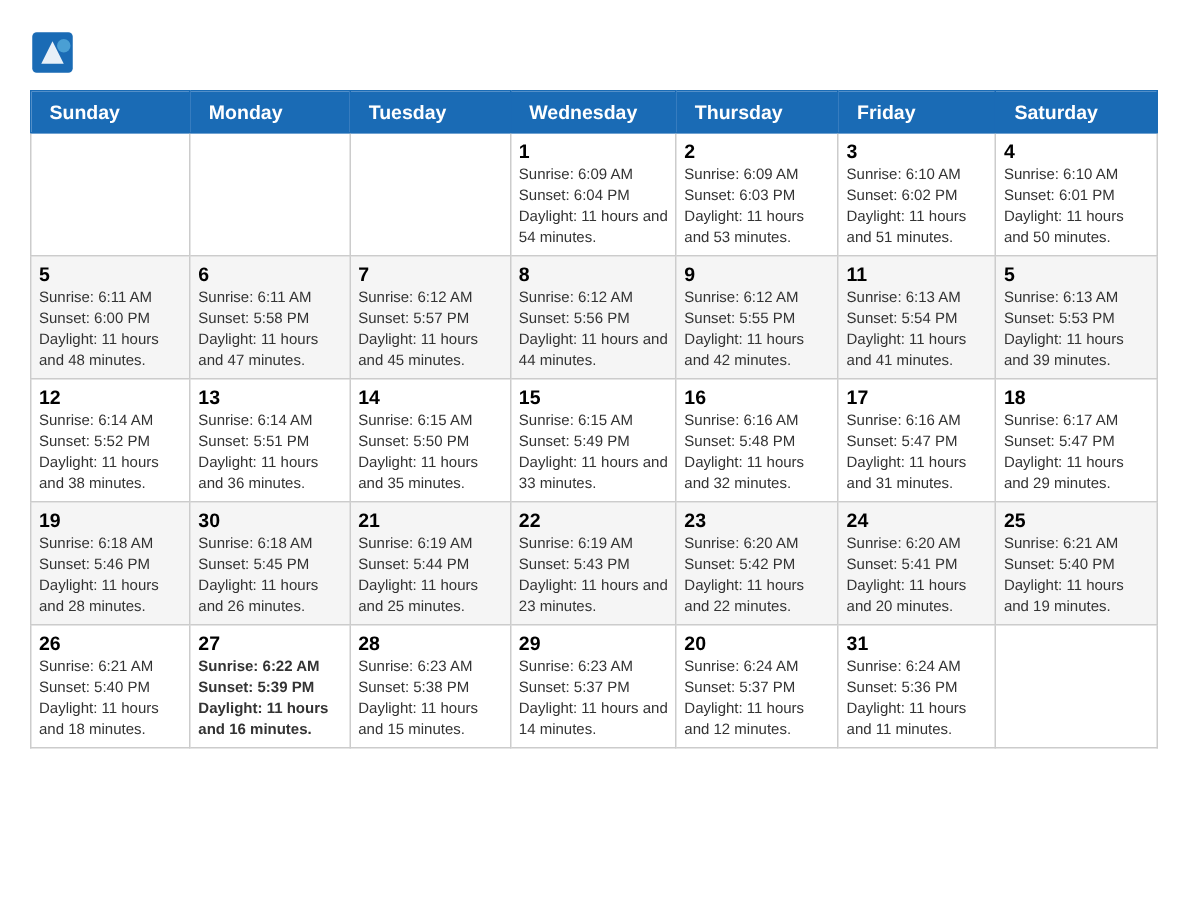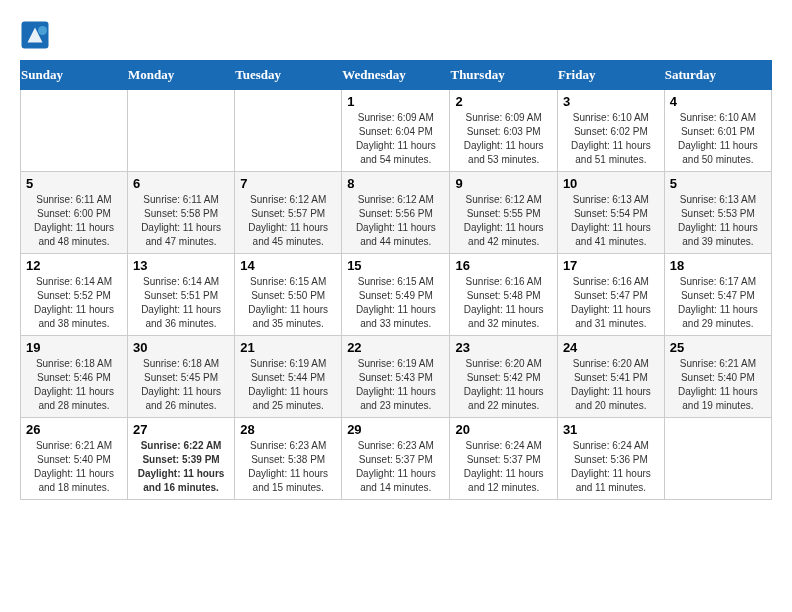--- a/index.html
+++ b/index.html
@@ -47,26 +47,25 @@
       color: #555;
     }
     table {
       width: 100%;
       border-collapse: collapse;
       font-size: 11px;
     }
     thead tr th {
       background-color: #1a6bb5;
       color: #fff;
-      padding: 6px 0;
+      padding: 6px 12px;
       text-align: left;
       font-size: 13px;
       font-weight: bold;
       border: 1px solid #1a6bb5;
-      font-family: Liberation Serif, serif;
     }
     tbody tr td {
       border: 1px solid #ccc;
       padding: 4px 5px;
       vertical-align: top;
       width: 113px;
       min-height: 80px;
       background: #fff;
     }
     tbody tr:nth-child(even) td {
@@ -74,21 +73,20 @@
     }
     .day-number {
       font-weight: bold;
       font-size: 13px;
       margin-bottom: 2px;
     }
     .day-info {
       font-size: 10px;
       color: #333;
       line-height: 1.4;
-      text-align: center;
     }
     .empty-cell {
       background: #fff !important;
     }
   </style>
 </head>
 <body>
 
 <div class="header">
   <div class="logo">
@@ -175,21 +173,21 @@
 Sunset: 5:56 PM
 Daylight: 11 hours and 44 minutes.</div>
         </td>
         <td>
           <div class="day-number">9</div>
           <div class="day-info" style="white-space: pre-line;">Sunrise: 6:12 AM
 Sunset: 5:55 PM
 Daylight: 11 hours and 42 minutes.</div>
         </td>
         <td>
-          <div class="day-number">10</div>
+          <div class="day-number">11</div>
           <div class="day-info" style="white-space: pre-line;">Sunrise: 6:13 AM
 Sunset: 5:54 PM
 Daylight: 11 hours and 41 minutes.</div>
         </td>
         <td>
           <div class="day-number">5</div>
           <div class="day-info" style="white-space: pre-line;">Sunrise: 6:13 AM
 Sunset: 5:53 PM
 Daylight: 11 hours and 39 minutes.</div>
         </td>

